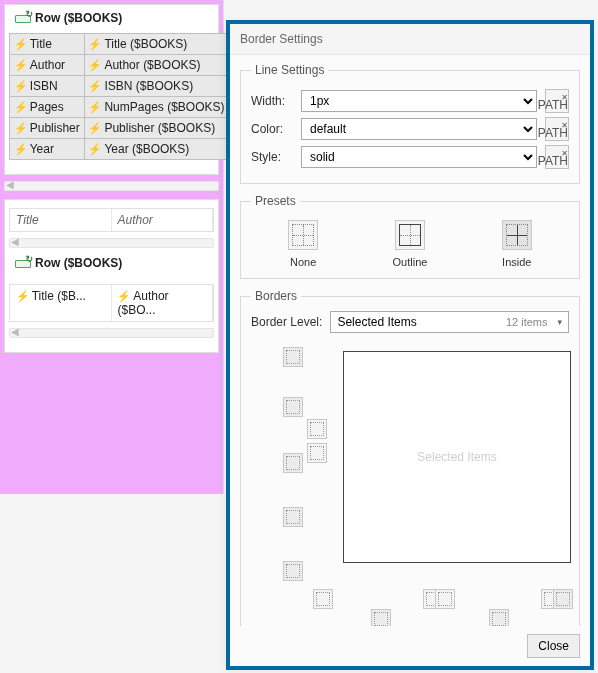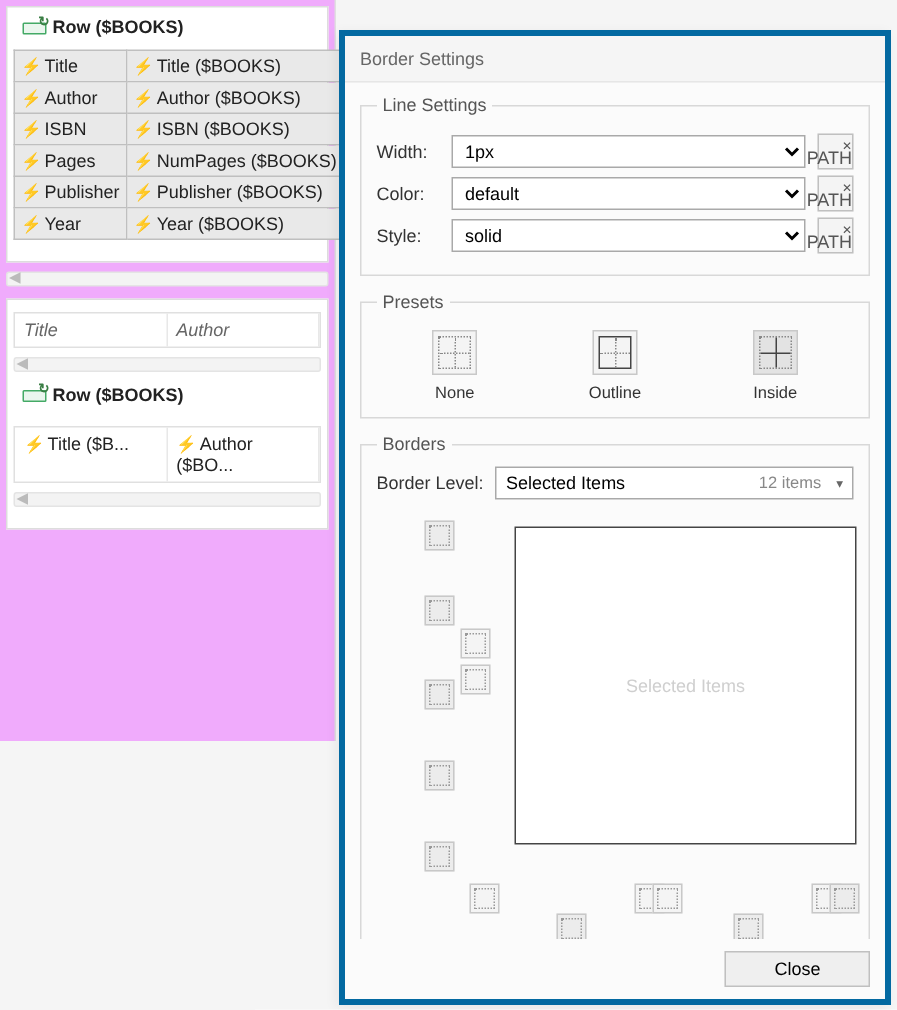--- a/index.html
+++ b/index.html
@@ -25,21 +25,21 @@
   .tiny-table .hdr div { flex: 1; padding: 4px 6px; font-style: italic; color: #666; border-right: 1px solid #e8e8e8; }
   .tiny-scroll { height: 10px; position: relative; margin: 6px 4px 2px 4px; }
   .tiny-scroll::before { content: ""; position: absolute; inset: 0; background: #f3f3f3; border: 1px solid #e4e4e4; border-radius: 2px; }
   .tiny-scroll::after { content: "◀"; position: absolute; left: 2px; top: -2px; font-size: 10px; color: #bbb; }
 
   
   .dialog { position: absolute; left: 226px; top: 20px; width: 368px; height: 650px; background: #fbfbfb; border: 4px solid #0369a1; box-shadow: -2px 2px 8px rgba(0,0,0,0.06); display: flex; flex-direction: column; }
   .dialog-title { padding: 8px 10px; color: #666; background: #f5f5f5; border-bottom: 1px solid #e6e6e6; }
   .dialog-body { flex: 1; padding: 8px 10px 6px 10px; overflow: hidden; }
   .dialog-footer { padding: 8px 10px; display: flex; justify-content: flex-end; border-top: 0px solid #eee; }
-  .btn { background: #efefef; border: 1px solid #c0c0c0; padding: 4px 32px; font-size: 12px; cursor: default; }
+  .btn { background: #efefef; border: 1px solid #c0c0c0; padding: 4px 10px; font-size: 12px; cursor: default; }
 
   fieldset { border: 1px solid #d8d8d8; padding: 8px 10px 10px 10px; margin: 0 0 10px 0; }
   fieldset legend { color: #555; padding: 0 4px; font-size: 12px; }
 
   .form-row { display: flex; align-items: center; gap: 8px; margin: 4px 0; }
   .form-row label { width: 42px; color: #333; }
   .form-row select { flex: 1; height: 22px; border: 1px solid #a9a9a9; background: #fff; padding: 0 4px; font-size: 12px; }
   .xpath-btn { width: 24px; height: 24px; border: 1px solid #c0c0c0; background: #f4f4f4; display: flex; flex-direction: column; align-items: flex-end; justify-content: center; line-height: 7px; font-size: 7px; color: #555; }
   .xpath-btn::before { content: "✕"; font-size: 8px; margin-bottom: 1px; }
 

